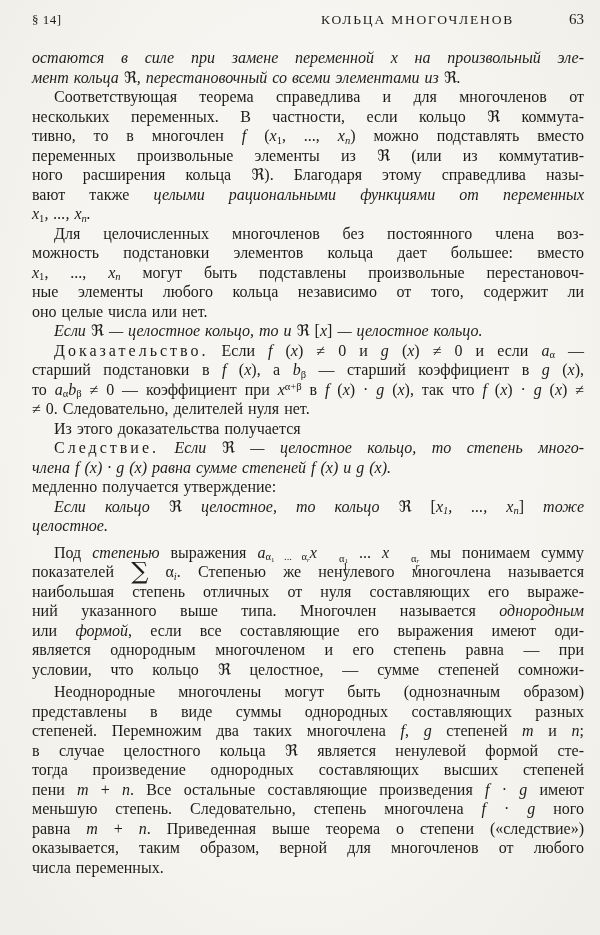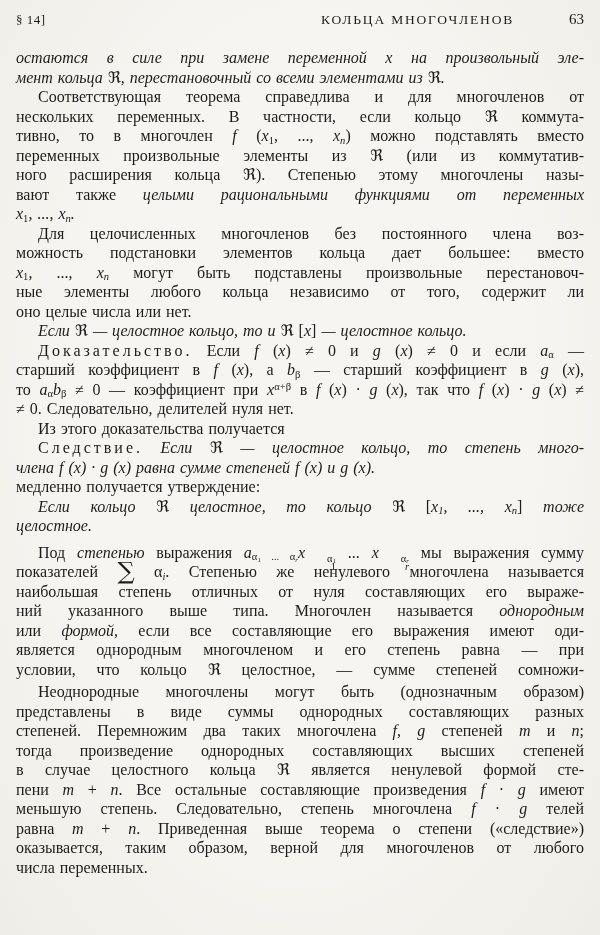--- a/index.html
+++ b/index.html
@@ -6,21 +6,21 @@
     margin: 0; padding: 0;
     width: 600px; height: 935px;
     overflow: hidden;
   }
   body {
     background: radial-gradient(ellipse at 50% 45%, #f7f5f1 55%, #efede7 100%);
     color: #1d1c1a;
     font-family: "Liberation Serif", "DejaVu Serif", serif;
     font-size: 16px;
   }
-  .page { padding: 11px 16px 0 16px; }
+  .page { padding: 11px 16px 0 16px; margin-left: 16px; }
 
   .running-header {
     display: flex; align-items: baseline;
     font-size: 13px;
   }
   .rh-left  { width: 70px; letter-spacing: 0.5px; }
   .rh-center{ flex: 1; text-align: right; letter-spacing: 1.8px; font-size: 13.5px; }
   .rh-right { width: 70px; text-align: right; font-size: 15px; }
 
   .text-block { margin-top: 20px; }
@@ -65,37 +65,37 @@
   <div class="text-block" id="text-block">
       <div class="para italic">
         <div class="line"><span>остаются в силе при замене переменной x на произвольный эле-</span></div>
         <div class="line last"><span>мент кольца </span><span class="st-frak">ℜ</span><span>, перестановочный со всеми элементами из </span><span class="st-frak">ℜ</span><span>.</span></div>
       </div>
       <div class="para">
         <div class="line indent"><span>Соответствующая теорема справедлива и для многочленов от</span></div>
         <div class="line"><span>нескольких переменных. В частности, если кольцо </span><span class="st-frak">ℜ</span><span> коммута-</span></div>
         <div class="line"><span>тивно, то в многочлен </span><span class="st-i">f</span><span> (</span><span class="st-i">x</span><span class="st-sub">1</span><span>, ..., </span><span class="st-i">x</span><span class="st-sub st-i">n</span><span>) можно подставлять вместо</span></div>
         <div class="line"><span>переменных произвольные элементы из </span><span class="st-frak">ℜ</span><span> (или из коммутатив-</span></div>
-        <div class="line"><span>ного расширения кольца </span><span class="st-frak">ℜ</span><span>). Степенью этому многочлены назы-</span></div>
+        <div class="line"><span>ного расширения кольца </span><span class="st-frak">ℜ</span><span>). Благодаря этому справедлива назы-</span></div>
         <div class="line"><span>вают также </span><span class="st-i">целыми рациональными функциями от переменных</span></div>
         <div class="line last"><span class="st-i">x</span><span class="st-sub">1</span><span class="st-i">, ..., </span><span class="st-i">x</span><span class="st-sub st-i">n</span><span class="st-i">.</span></div>
       </div>
       <div class="para">
         <div class="line indent"><span>Для целочисленных многочленов без постоянного члена воз-</span></div>
         <div class="line"><span>можность подстановки элементов кольца дает большее: вместо</span></div>
         <div class="line"><span class="st-i">x</span><span class="st-sub">1</span><span>, ..., </span><span class="st-i">x</span><span class="st-sub st-i">n</span><span> могут быть подставлены произвольные перестановоч-</span></div>
         <div class="line"><span>ные элементы любого кольца независимо от того, содержит ли</span></div>
         <div class="line last"><span>оно целые числа или нет.</span></div>
       </div>
       <div class="para italic">
         <div class="line last indent"><span>Если </span><span class="st-frak">ℜ</span><span> — целостное кольцо, то и </span><span class="st-frak">ℜ</span><span class="st-up"> [</span><span>x</span><span class="st-up">]</span><span> — целостное кольцо.</span></div>
       </div>
       <div class="para">
         <div class="line indent"><span class="st-sp">Доказательство.</span><span> Если </span><span class="st-i">f</span><span> (</span><span class="st-i">x</span><span>) ≠ 0 и </span><span class="st-i">g</span><span> (</span><span class="st-i">x</span><span>) ≠ 0 и если </span><span class="st-i">a</span><span class="st-sub">α</span><span> —</span></div>
-        <div class="line"><span>старший коэффициент в </span><span class="st-i">f</span><span> (</span><span class="st-i">x</span><span>), а </span><span class="st-i">b</span><span class="st-sub">β</span><span> — старший коэффициент в </span><span class="st-i">g</span><span> (</span><span class="st-i">x</span><span>),</span></div>
+        <div class="line"><span>старший подстановки в </span><span class="st-i">f</span><span> (</span><span class="st-i">x</span><span>), а </span><span class="st-i">b</span><span class="st-sub">β</span><span> — старший коэффициент в </span><span class="st-i">g</span><span> (</span><span class="st-i">x</span><span>),</span></div>
         <div class="line"><span>то </span><span class="st-i">a</span><span class="st-sub">α</span><span class="st-i">b</span><span class="st-sub">β</span><span> ≠ 0 — коэффициент при </span><span class="st-i">x</span><span class="st-sup">α+β</span><span> в </span><span class="st-i">f</span><span> (</span><span class="st-i">x</span><span>) · </span><span class="st-i">g</span><span> (</span><span class="st-i">x</span><span>), так что </span><span class="st-i">f</span><span> (</span><span class="st-i">x</span><span>) · </span><span class="st-i">g</span><span> (</span><span class="st-i">x</span><span>) ≠</span></div>
         <div class="line last"><span>≠ 0. Следовательно, делителей нуля нет.</span></div>
       </div>
       <div class="para">
         <div class="line last indent"><span>Из этого доказательства получается</span></div>
       </div>
       <div class="para">
         <div class="line indent"><span class="st-sp">Следствие.</span><span> </span><span class="st-i">Если </span><span class="st-frak">ℜ</span><span class="st-i"> — целостное кольцо, то степень много-</span></div>
         <div class="line last"><span class="st-i">члена f (x) · g (x) равна сумме степеней f (x) и g (x).</span></div>
       </div>
@@ -106,34 +106,34 @@
         <div class="line indent"><span>Если кольцо </span><span class="st-frak">ℜ</span><span> целостное, то кольцо </span><span class="st-frak">ℜ</span><span class="st-up"> [</span><span>x</span><span class="st-sub">1</span><span>, ..., </span><span>x</span><span class="st-sub">n</span><span class="st-up">]</span><span> тоже</span></div>
         <div class="line last"><span>целостное.</span></div>
       </div>
       <div class="para" style="margin-top: 7px;">
         <div class="line indent"><span>Под </span><span class="st-i">степенью</span><span> выражения </span><span class="st-i">a</span><span class="st-sub"><span>α</span><span class="st-sub">1</span><span> ... </span><span>α</span><span class="st-sub st-i">r</span></span><span class="st-i">x</span><span class="st-stack">
             <span><span>α</span><span class="st-sub">1</span></span>
             <span>1</span>
           </span><span> ... </span><span class="st-i">x</span><span class="st-stack">
             <span><span>α</span><span class="st-sub st-i">r</span></span>
             <span class="st-i">r</span>
-          </span><span> мы выражения сумму</span></div>
+          </span><span> мы понимаем сумму</span></div>
         <div class="line"><span>показателей </span><span class="st-sum">∑</span><span> </span><span>α</span><span class="st-sub st-i">i</span><span>. Степенью же ненулевого многочлена называется</span></div>
         <div class="line"><span>наибольшая степень отличных от нуля составляющих его выраже-</span></div>
         <div class="line"><span>ний указанного выше типа. Многочлен называется </span><span class="st-i">однородным</span></div>
         <div class="line"><span>или </span><span class="st-i">формой</span><span>, если все составляющие его выражения имеют оди-</span></div>
         <div class="line"><span>является однородным многочленом и его степень равна — при</span></div>
         <div class="line"><span>условии, что кольцо </span><span class="st-frak">ℜ</span><span> целостное, — сумме степеней сомножи-</span></div>
       </div>
       <div class="para" style="margin-top: 3px;">
         <div class="line indent"><span>Неоднородные многочлены могут быть (однозначным образом)</span></div>
         <div class="line"><span>представлены в виде суммы однородных составляющих разных</span></div>
         <div class="line"><span>степеней. Перемножим два таких многочлена </span><span class="st-i">f</span><span>, </span><span class="st-i">g</span><span> степеней </span><span class="st-i">m</span><span> и </span><span class="st-i">n</span><span>;</span></div>
+        <div class="line"><span>в случае целостного кольца </span><span class="st-frak">ℜ</span><span> является ненулевой формой сте-</span></div>
         <div class="line"><span>тогда произведение однородных составляющих высших степеней</span></div>
-        <div class="line"><span>в случае целостного кольца </span><span class="st-frak">ℜ</span><span> является ненулевой формой сте-</span></div>
         <div class="line"><span>пени </span><span class="st-i">m</span><span> + </span><span class="st-i">n</span><span>. Все остальные составляющие произведения </span><span class="st-i">f</span><span> · </span><span class="st-i">g</span><span> имеют</span></div>
-        <div class="line"><span>меньшую степень. Следовательно, степень многочлена </span><span class="st-i">f</span><span> · </span><span class="st-i">g</span><span> телей</span></div>
+        <div class="line"><span>меньшую степень. Следовательно, степень многочлена </span><span class="st-i">f</span><span> · </span><span class="st-i">g</span><span> ного</span></div>
         <div class="line"><span>равна </span><span class="st-i">m</span><span> + </span><span class="st-i">n</span><span>. Приведенная выше теорема о степени («следствие»)</span></div>
         <div class="line"><span>оказывается, таким образом, верной для многочленов от любого</span></div>
         <div class="line last"><span>числа переменных.</span></div>
       </div>
     </div>
 </div>
 
 </body></html>

